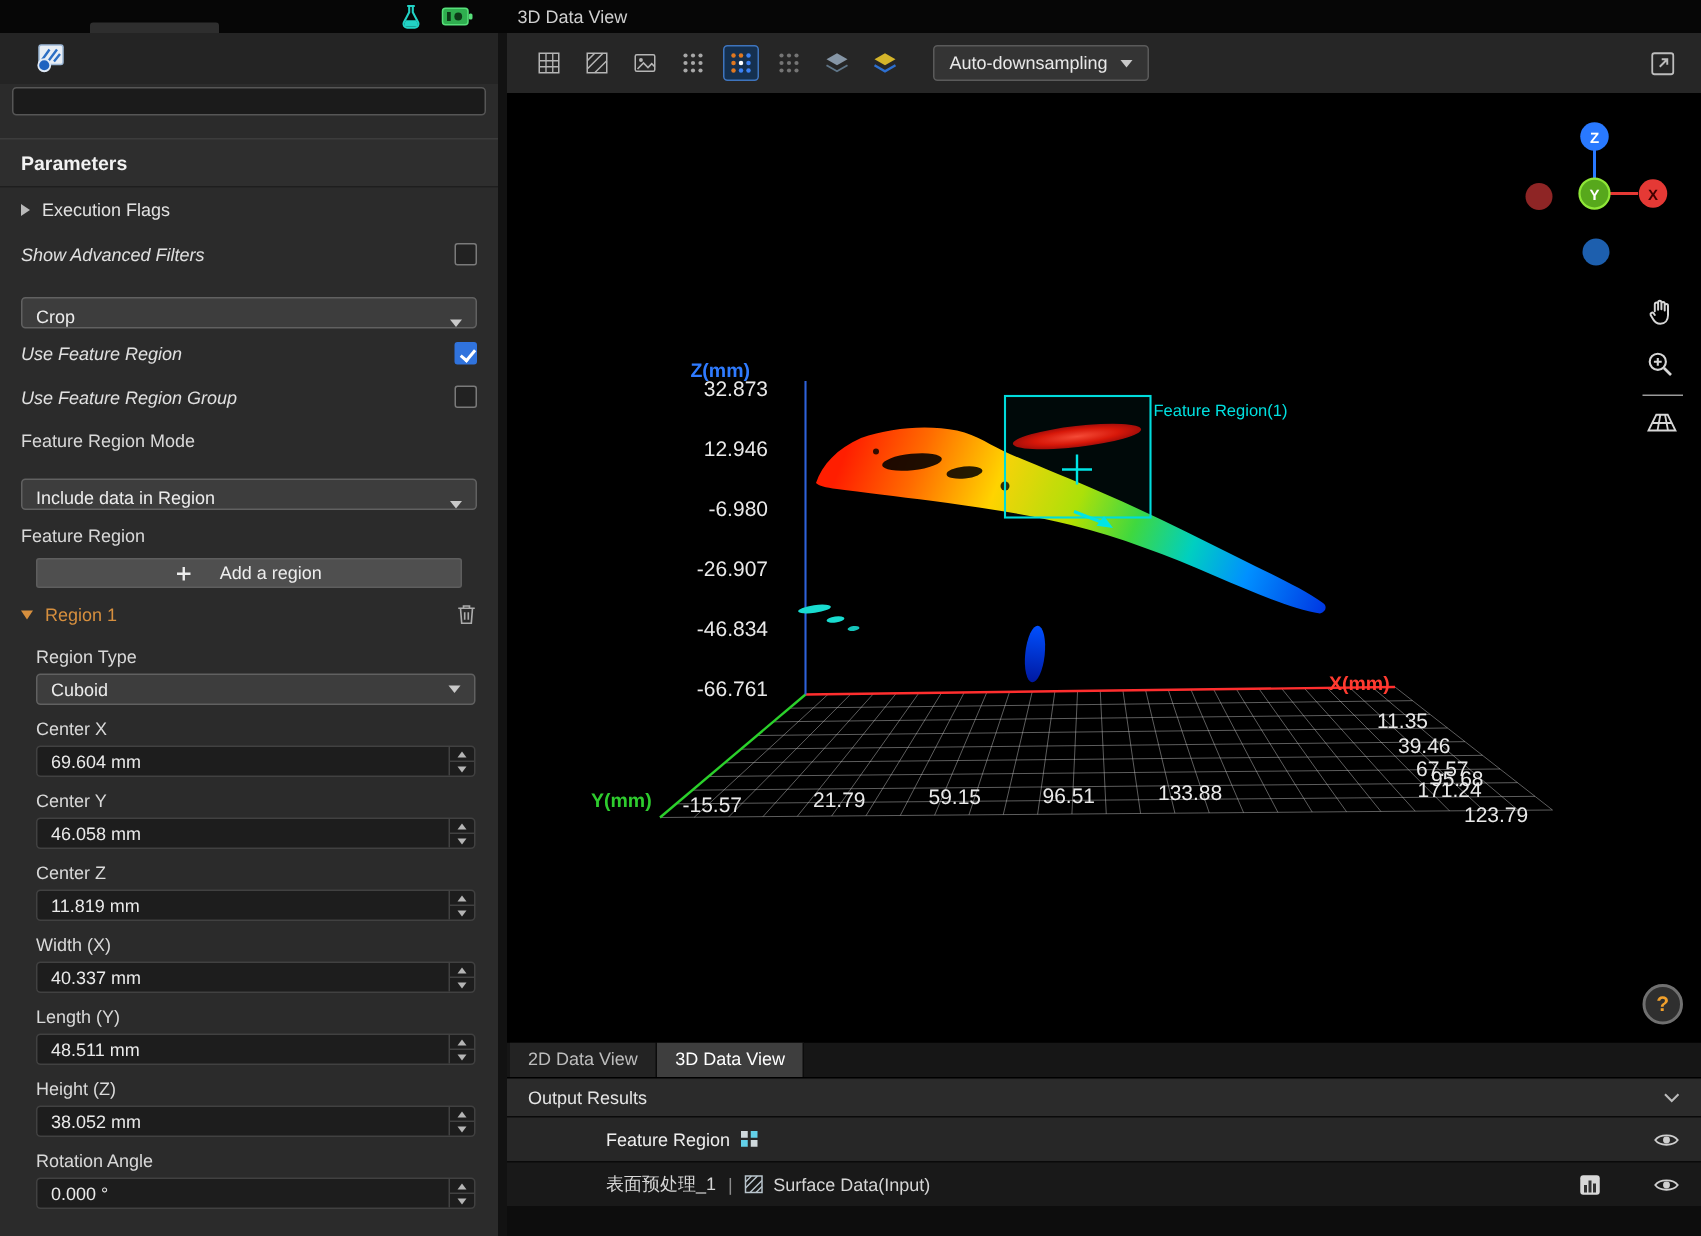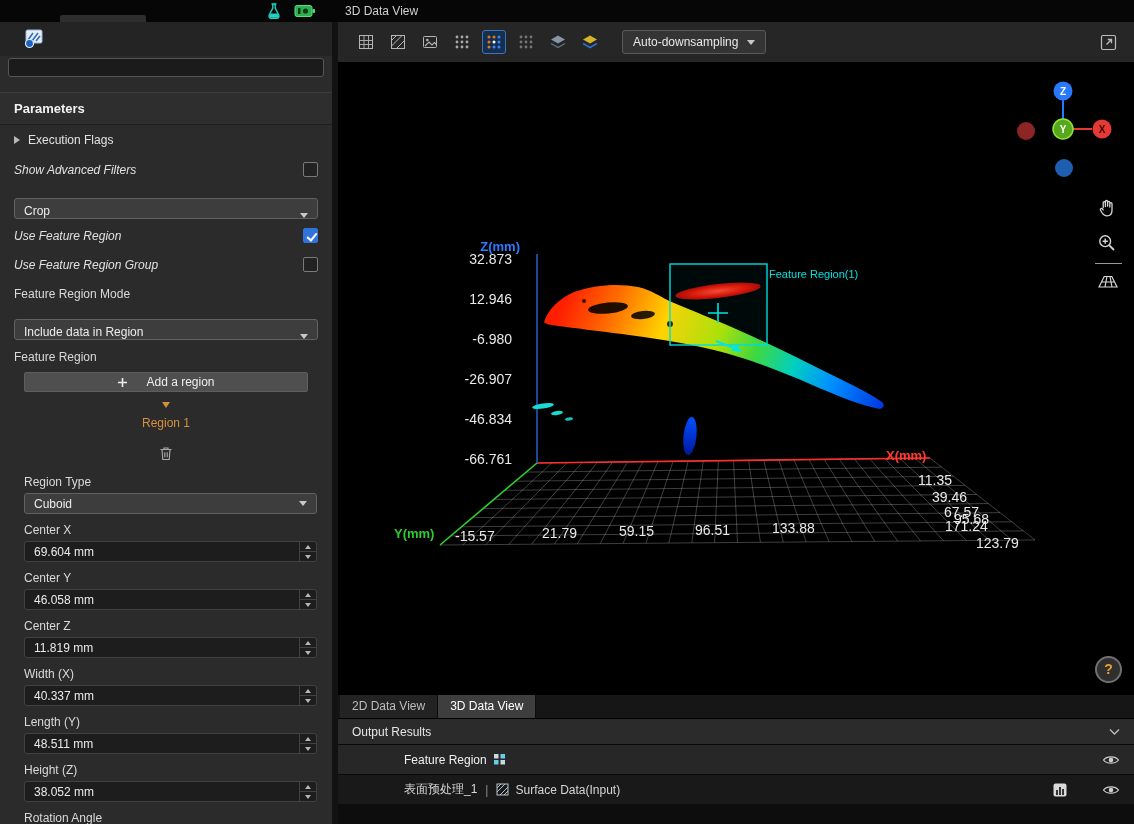--- a/index.html
+++ b/index.html
@@ -20,21 +20,21 @@
 .row-toggle{display:flex;align-items:center;gap:8px;padding:8px 14px;color:#e2e2e2;}
 .tri-right{width:0;height:0;border-top:4.5px solid transparent;border-bottom:4.5px solid transparent;border-left:6px solid #b9b9b9;}
 .row-check{display:flex;align-items:center;justify-content:space-between;padding:7px 14px;color:#e0e0e0;font-style:italic;}
 .checkbox{width:15px;height:15px;border:1px solid #7a7a7a;background:#222;border-radius:2px;position:relative;flex:0 0 auto;}
 .checkbox.checked{background:#3073dd;border-color:#3073dd;}
 .checkbox.checked::after{content:"";position:absolute;left:4.5px;top:1.5px;width:4px;height:8px;border:solid #fff;border-width:0 2px 2px 0;transform:rotate(40deg);}
 .f-label{padding:8px 14px 4px;color:#d9d9d9;}
 .dropdown{margin:14px 14px 2px;height:21px;background:#3d3d3d;border:1px solid #616161;border-radius:3px;display:flex;align-items:flex-end;justify-content:space-between;padding:0 9px;color:#ececec;}
 .caret{width:0;height:0;border-left:4.5px solid transparent;border-right:4.5px solid transparent;border-top:5.5px solid #c9c9c9;}
 .add-region{margin:4px 24px 0 24px;height:20px;background:#4f4f4f;border:1px solid #5e5e5e;border-radius:2px;color:#ededed;display:flex;align-items:center;justify-content:center;gap:18px;}
-.region-header{display:flex;align-items:center;gap:8px;padding:10px 14px 5px;color:#d68f3e;flex-direction:column;}
+.region-header{display:flex;align-items:center;gap:8px;padding:10px 14px 5px;color:#d68f3e;}
 .tri-down{width:0;height:0;border-left:4.5px solid transparent;border-right:4.5px solid transparent;border-top:6px solid #d68f3e;}
 .region-header .spacer{flex:1;}
 .region-body{padding:0 15px 0 24px;}
 .rb-label{padding:9px 0 4px;color:#d9d9d9;}
 .rb-dd{margin:0;height:21px;background:#3d3d3d;border:1px solid #616161;border-radius:3px;display:flex;align-items:center;justify-content:space-between;padding:0 9px;color:#ececec;}
 .num{height:21px;background:#1d1d1d;border:1px solid #414141;border-radius:3px;position:relative;display:flex;align-items:center;padding:0 22px 0 9px;color:#eaeaea;}
 .spinner{position:absolute;right:0;top:0;bottom:0;width:17px;border-left:1px solid #414141;display:flex;flex-direction:column;}
 .spin{flex:1;display:flex;align-items:center;justify-content:center;}
 .spin.up{border-bottom:1px solid #414141;}
 .spin.up::after{content:"";width:0;height:0;border-left:3.5px solid transparent;border-right:3.5px solid transparent;border-bottom:4px solid #b5b5b5;}
@@ -412,21 +412,21 @@
       <ellipse cx="352" cy="374" rx="6.5" ry="19" fill="url(#bluegrad)" transform="rotate(6 352 374)"></ellipse>
 
       <ellipse cx="380" cy="229" rx="43" ry="7" fill="url(#redgrad)" transform="rotate(-6.5 380 229)"></ellipse>
 
       <rect x="332" y="202" width="97" height="81" fill="rgba(0,220,220,0.04)" stroke="#00dcdc" stroke-width="1.4"></rect>
       <path d="M370 251h20 M380 241v20" stroke="#00e5e5" stroke-width="1.6"></path>
       <path d="M378 279L396 286" stroke="#00e5e5" stroke-width="2"></path>
       <polygon points="404,290 393,288.5 398,282" fill="#00e5e5"></polygon>
     </svg>
 
-    <span class="vp-axis" style="left:108px;top:177px;width:74px;text-align:right;color:#2f7bff;">Z(mm)</span>
+    <span class="vp-axis" style="left:88px;top:177px;width:74px;text-align:right;color:#2f7bff;">Z(mm)</span>
     <span class="vp-tick" style="left:64px;top:189px;width:110px;text-align:right;">32.873</span>
     <span class="vp-tick" style="left:64px;top:229px;width:110px;text-align:right;">12.946</span>
     <span class="vp-tick" style="left:64px;top:269px;width:110px;text-align:right;">-6.980</span>
     <span class="vp-tick" style="left:64px;top:309px;width:110px;text-align:right;">-26.907</span>
     <span class="vp-tick" style="left:64px;top:349px;width:110px;text-align:right;">-46.834</span>
     <span class="vp-tick" style="left:64px;top:389px;width:110px;text-align:right;">-66.761</span>
 
     <span class="vp-axis" style="left:56px;top:464px;color:#2ecc2e;">Y(mm)</span>
     <span class="vp-tick" style="left:117px;top:466px;">-15.57</span>
     <span class="vp-tick" style="left:204px;top:463px;">21.79</span>

